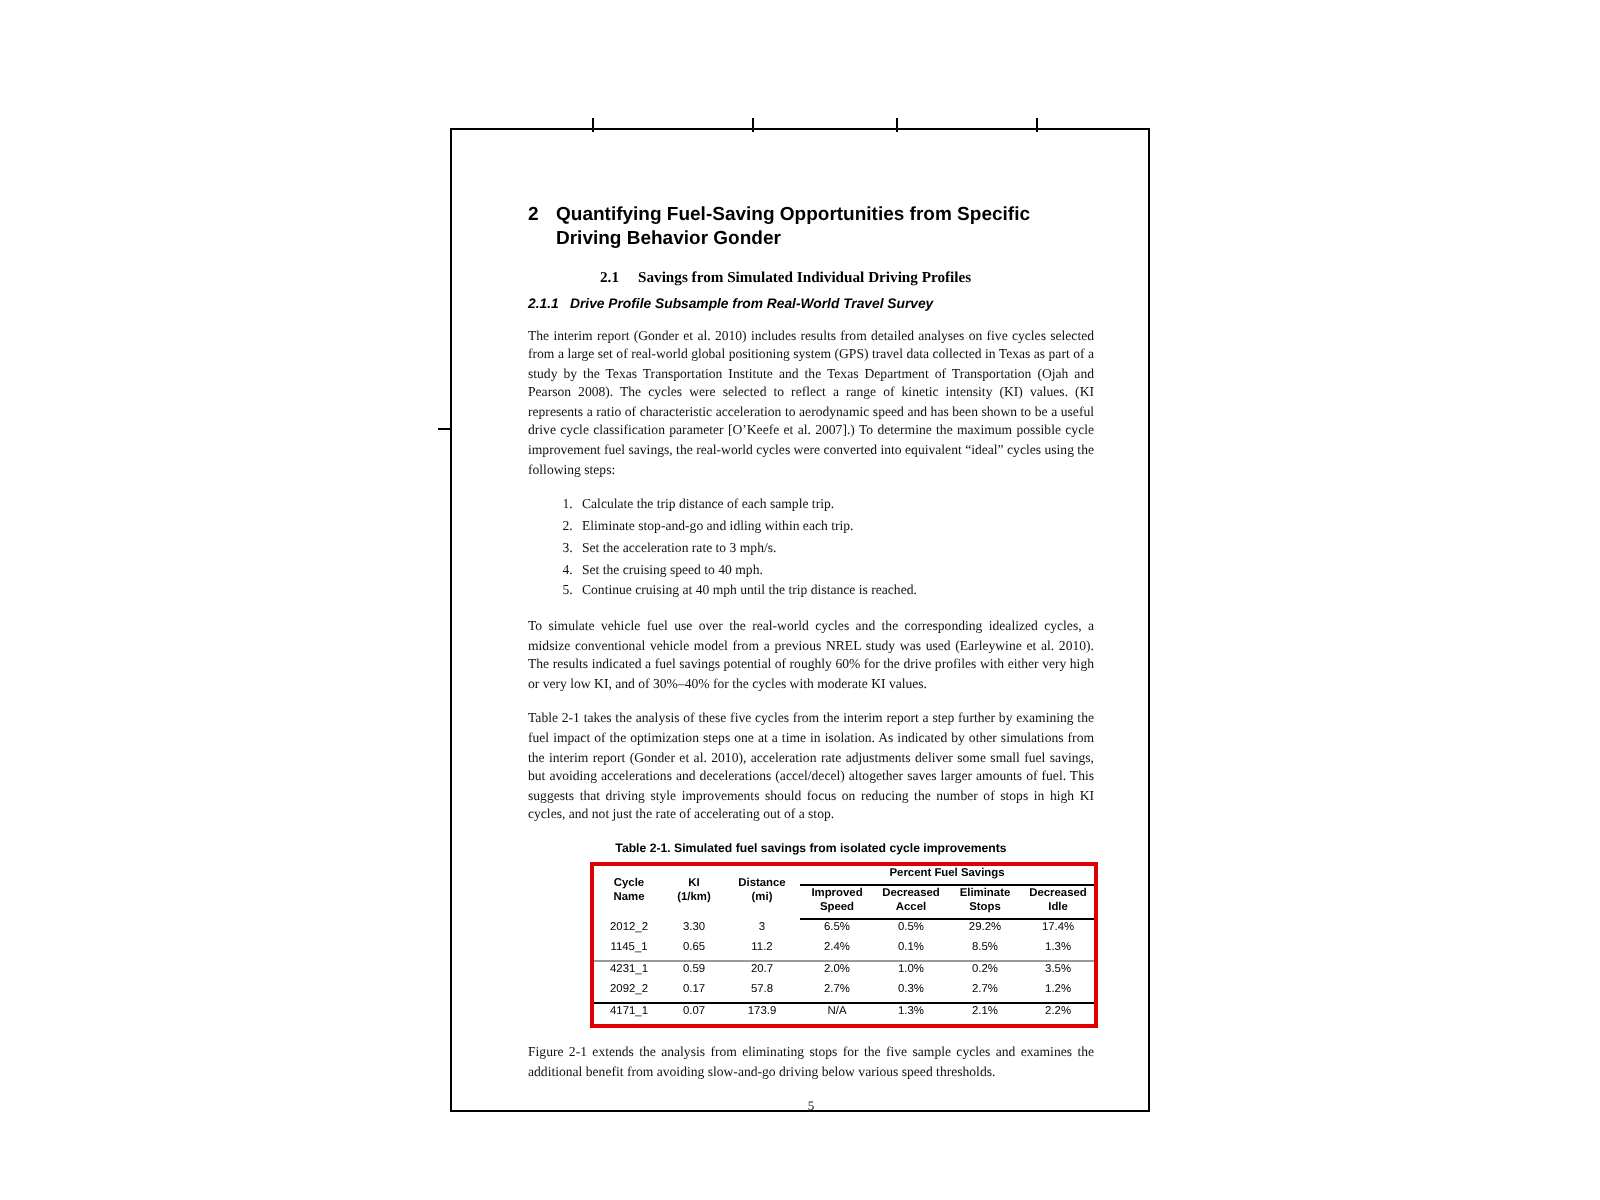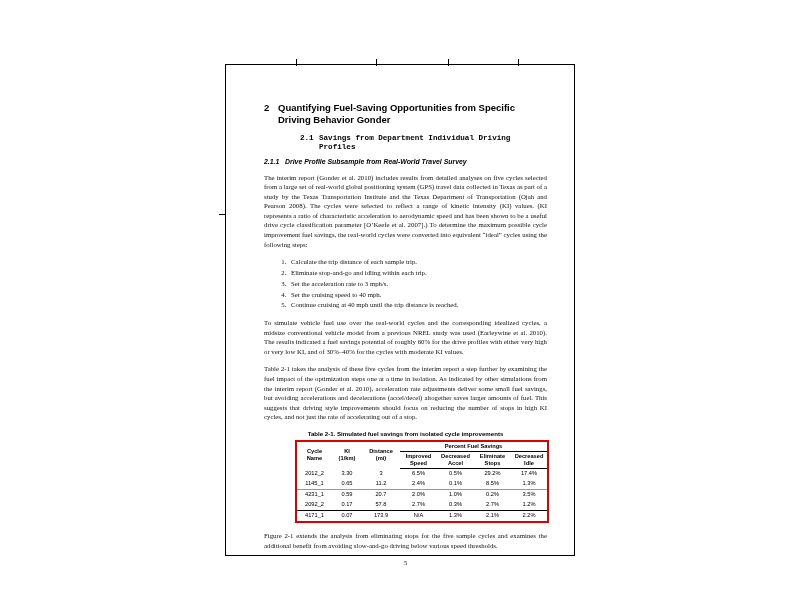--- a/index.html
+++ b/index.html
@@ -14,21 +14,21 @@
   }
   .tick-v{position:absolute;width:1px;height:7px;background:#000;top:-6px;}
   .tick-h{position:absolute;width:7px;height:1px;background:#000;left:-7px;top:149px;}
   .content{padding:37px 27px 0 38px;box-sizing:border-box;}
   .h1{
     display:flex;font-family:"Liberation Sans", sans-serif;font-weight:bold;
     font-size:9.5px;line-height:12px;margin:0 0 8px 0;color:#000;
   }
   .h1 .num{width:14px;flex:0 0 14px;}
   .h2{
-    display:flex;font-family:Liberation Mono, monospace;font-weight:bold;
+    display:flex;font-family:Liberation Serif, serif;font-weight:bold;
     font-size:7.6px;line-height:9px;margin:0 0 6px 0;color:#000;padding-left:36px;
   }
   .h2 .num{width:19px;flex:0 0 19px;}
   .h3{
     display:flex;font-family:"Liberation Sans", sans-serif;font-weight:bold;font-style:italic;
     font-size:6.9px;line-height:8.5px;margin:0 0 6px 0;color:#000;
   }
   .h3 .num{width:21px;flex:0 0 21px;}
   p.body{
     font-size:6.8px;line-height:9.6px;text-align:justify;margin:0 0 8px 0;
@@ -70,21 +70,21 @@
 
   <div class="content">
 
     <div class="h1">
       <span class="num">2</span>
       <span>Quantifying Fuel-Saving Opportunities from Specific Driving Behavior Gonder</span>
     </div>
 
     <div class="h2">
       <span class="num">2.1</span>
-      <span>Savings from Department Individual Driving Profiles</span>
+      <span>Savings from Simulated Individual Driving Profiles</span>
     </div>
 
     <div class="h3">
       <span class="num">2.1.1</span>
       <span>Drive Profile Subsample from Real-World Travel Survey</span>
     </div>
 
     <p class="body">The interim report (Gonder et al. 2010) includes results from detailed analyses on five cycles selected from a large set of real-world global positioning system (GPS) travel data collected in Texas as part of a study by the Texas Transportation Institute and the Texas Department of Transportation (Ojah and Pearson 2008). The cycles were selected to reflect a range of kinetic intensity (KI) values. (KI represents a ratio of characteristic acceleration to aerodynamic speed and has been shown to be a useful drive cycle classification parameter [O’Keefe et al. 2007].) To determine the maximum possible cycle improvement fuel savings, the real-world cycles were converted into equivalent “ideal” cycles using the following steps:</p>
 
     <ol class="steps">

